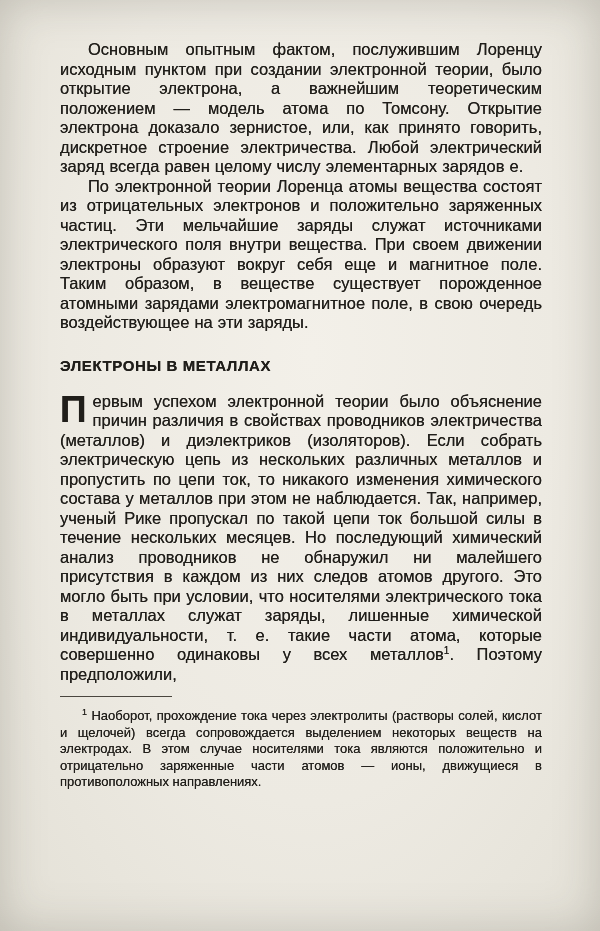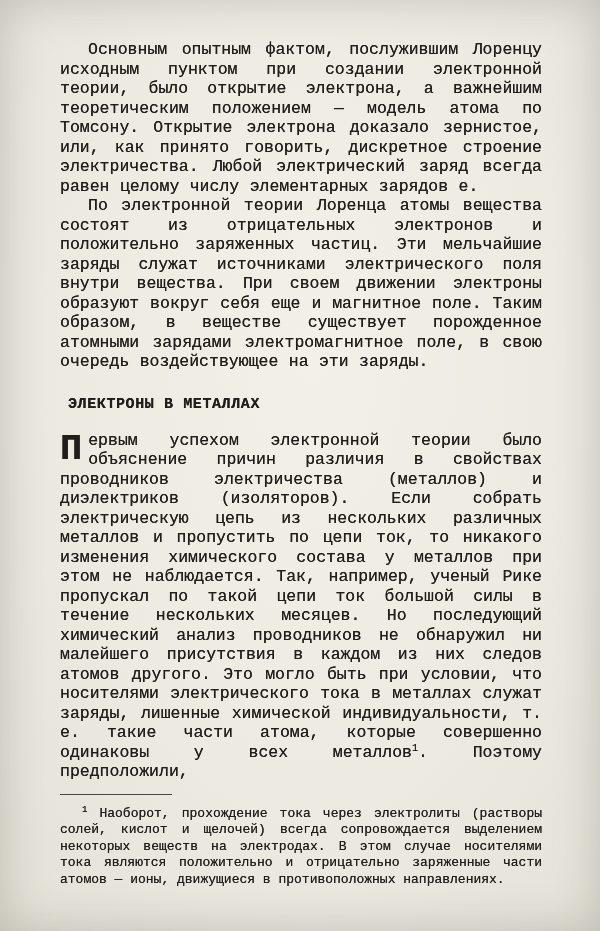--- a/index.html
+++ b/index.html
@@ -8,39 +8,39 @@
     background: #cfccc4;
   }
   .page {
     position: relative;
     width: 600px;
     height: 931px;
     box-sizing: border-box;
     padding: 40px 58px 24px 60px;
     background: radial-gradient(ellipse at 52% 38%, #f3f0e9 0%, #edeae2 55%, #e3e0d6 100%);
     box-shadow: inset 0 0 46px rgba(95, 90, 78, 0.28);
-    font-family: Liberation Mono, monospace;
+    font-family: Liberation Sans, sans-serif;
     color: #201e1a;
     overflow: hidden;
   }
   .text-block {
     width: 482px;
   }
   .para {
     margin: 0;
     font-size: 16.5px;
     line-height: 19.5px;
     text-align: justify;
     text-indent: 28px;
     word-spacing: 0.5px;
     text-shadow: 0 0 0.4px rgba(20, 18, 14, 0.85);
     hyphens: auto;
   }
   .section-heading {
-    margin: 24px 0 17px 8px;
+    margin: 24px 0 17px 0;
     font-size: 15px;
     line-height: 18px;
     font-weight: bold;
     letter-spacing: 0.6px;
     text-shadow: 0 0 0.4px rgba(20, 18, 14, 0.9);
   }
   .para.metals {
     text-indent: 0;
   }
   .dropcap {

